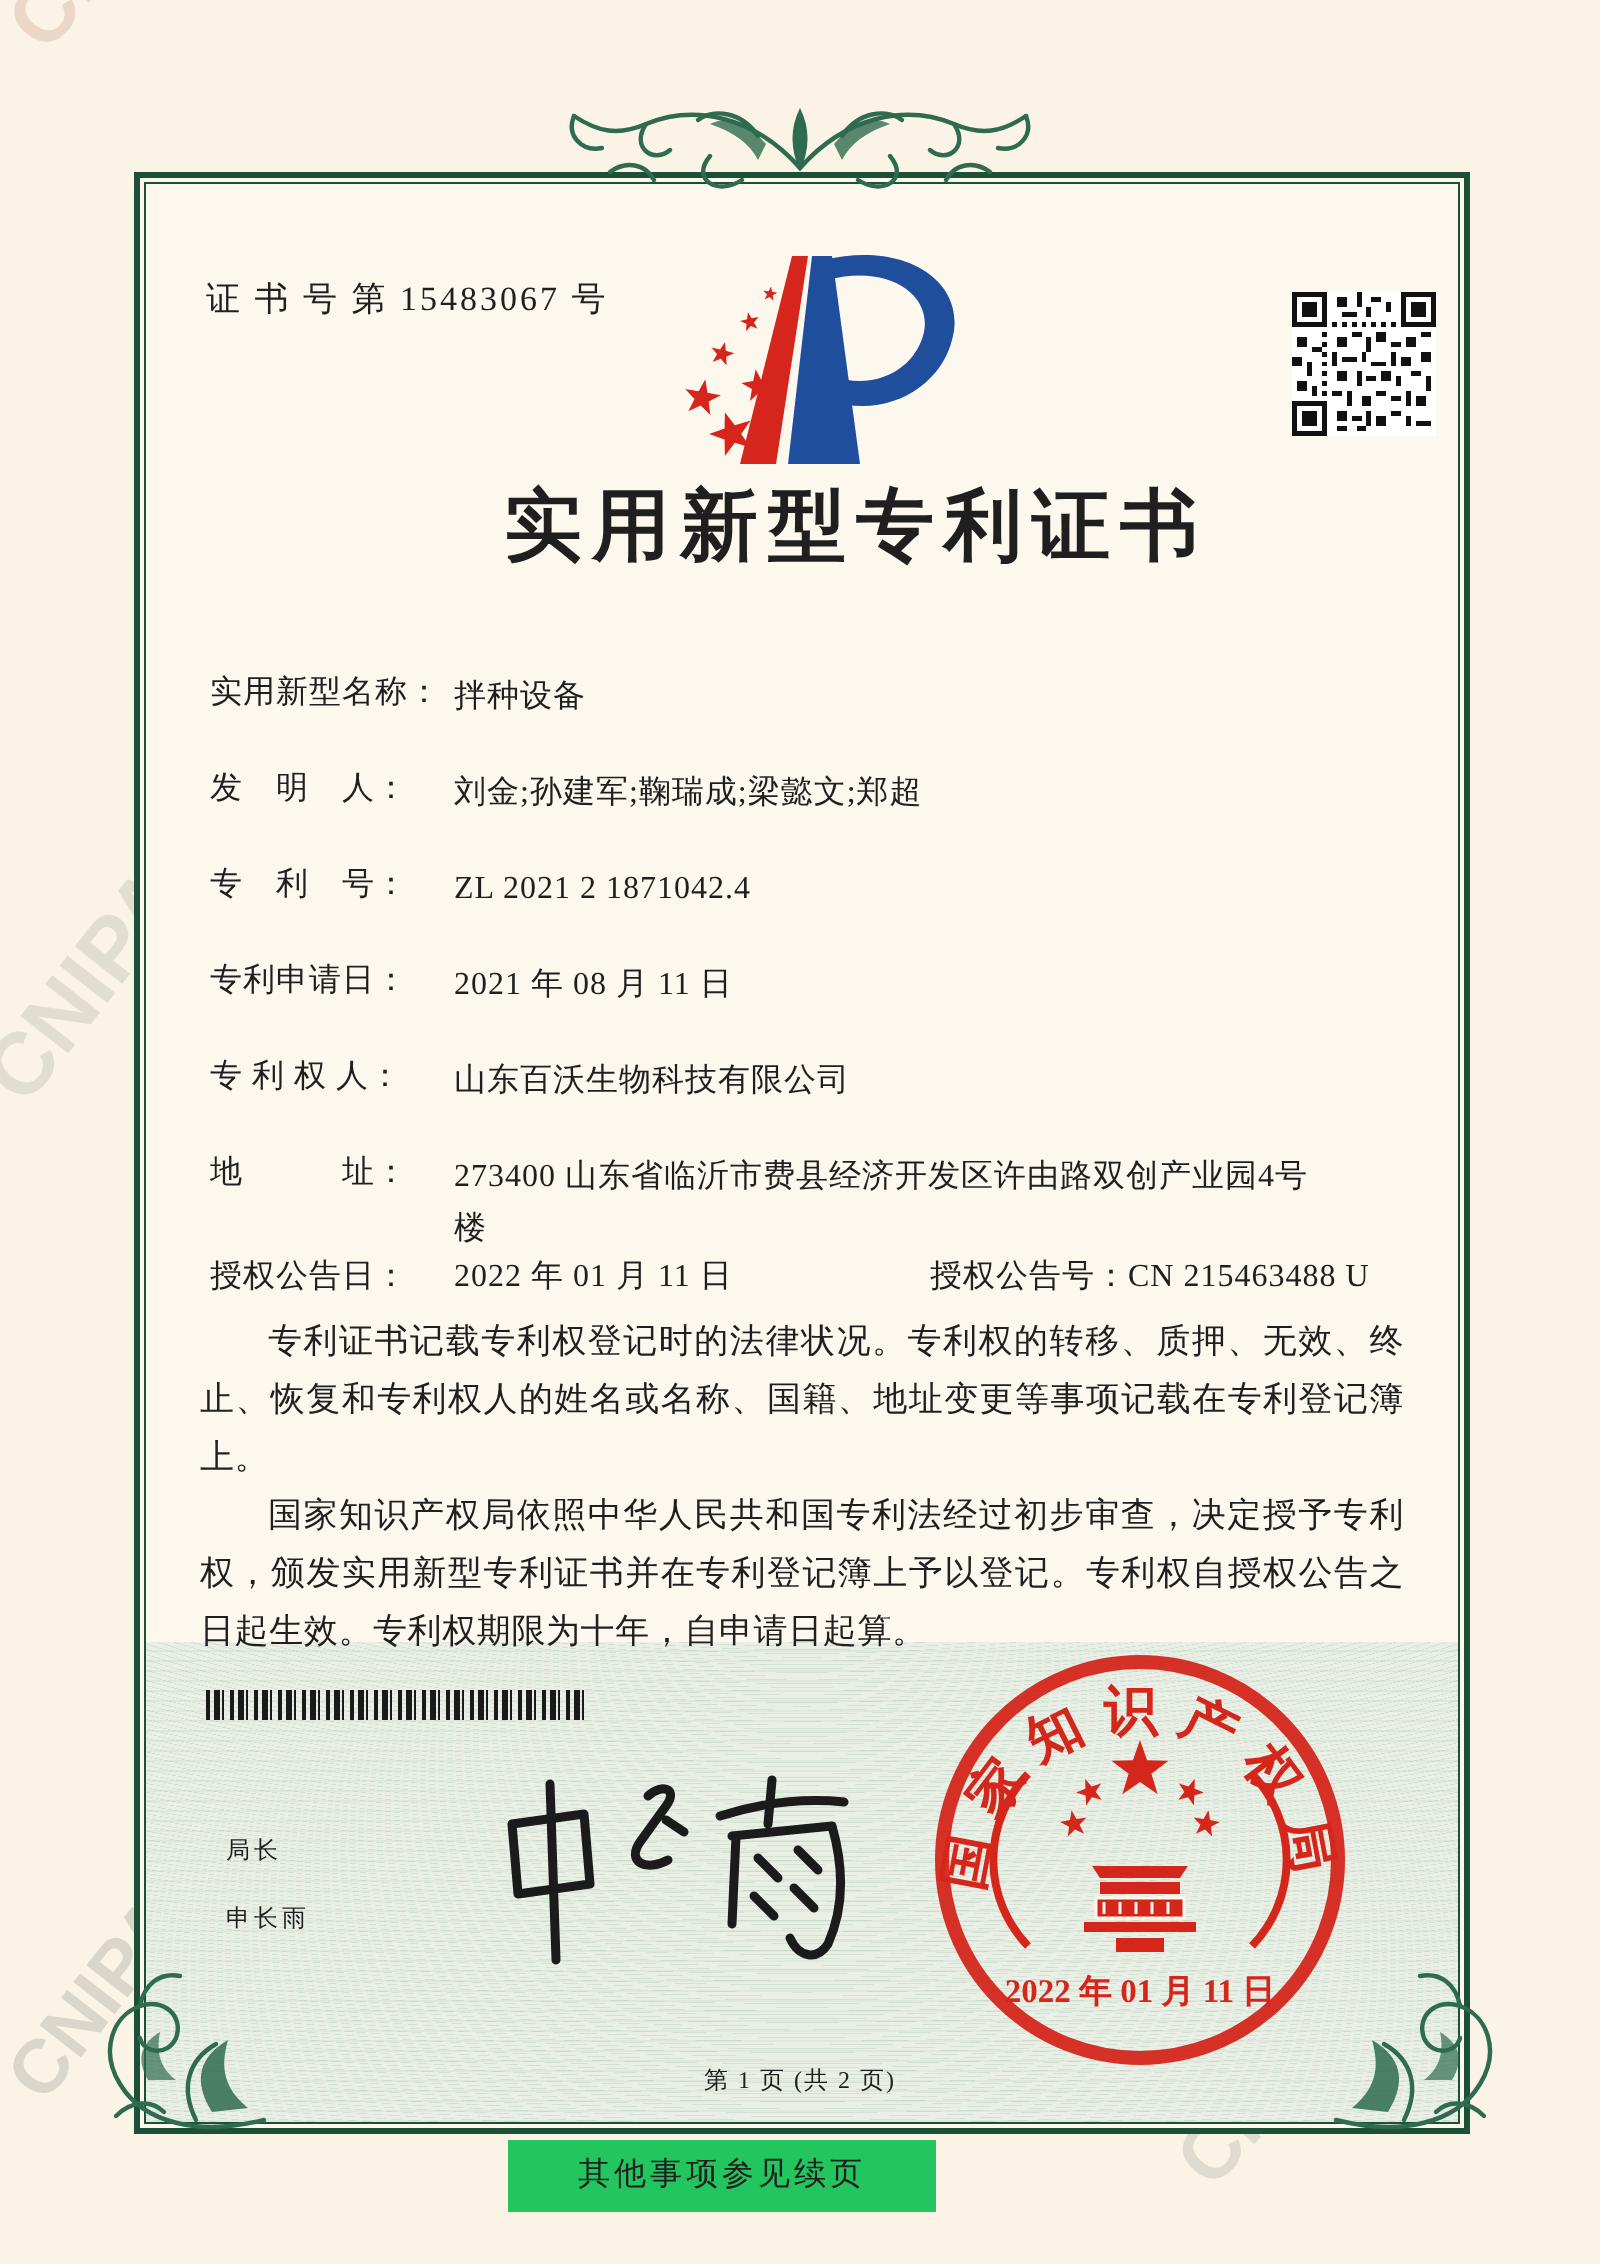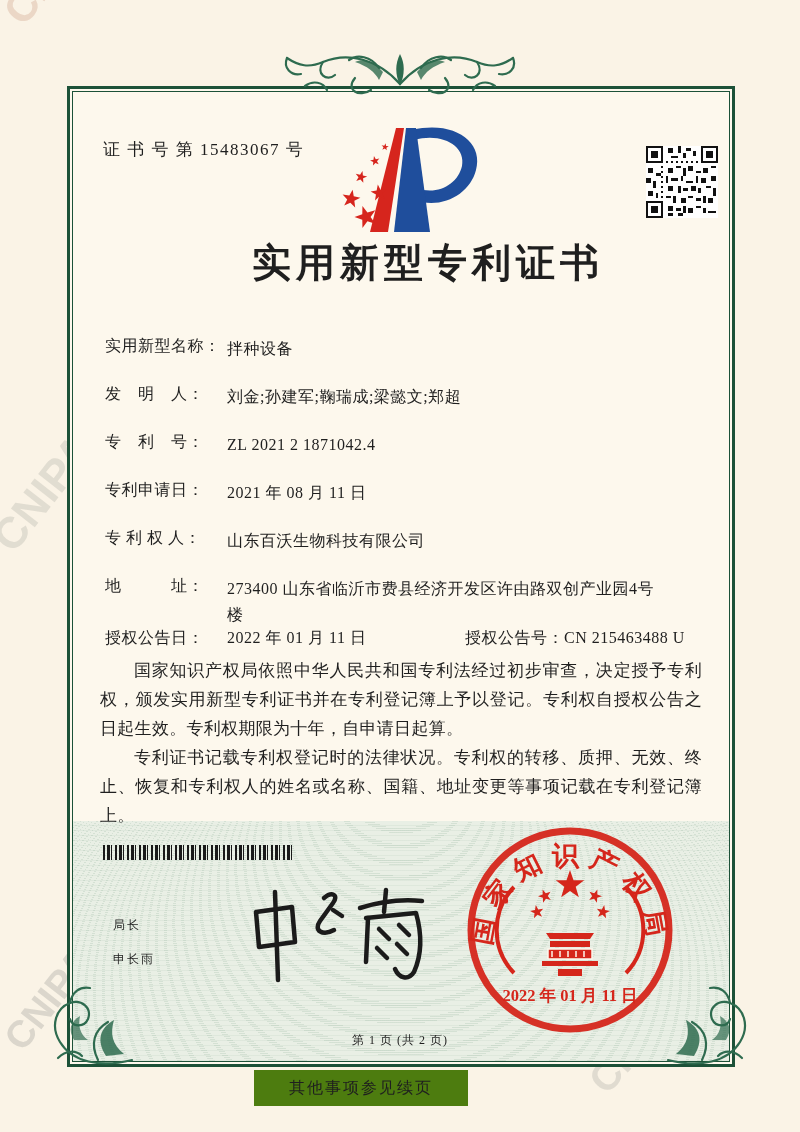--- a/index.html
+++ b/index.html
@@ -52,21 +52,21 @@
   .barcode{
     left:103px;top:845px;width:192px;height:15px;
     background:repeating-linear-gradient(90deg,
       #1a1a1a 0 2px, transparent 2px 4px,
       #1a1a1a 4px 7px, transparent 7px 8px,
       #1a1a1a 8px 9px, transparent 9px 12px);
   }
   .director{left:113px;top:908px;font-size:12px;line-height:34px;letter-spacing:2px;}
   .page-info{left:0;top:1032px;width:100%;text-align:center;font-size:12px;letter-spacing:1px;}
   .cont-box{
-    left:254px;top:1070px;width:214px;height:36px;background:#4d7c0f;
+    left:254px;top:1070px;width:214px;height:36px;background:#22c55e;
     text-align:center;line-height:36px;font-size:16px;letter-spacing:2px;
   }
   svg{display:block;}
 </style>
 </head>
 <body>
 
 <div class="wm" style="left:-6px;top:4px;font-size:42px;color:rgba(222,192,172,.55);transform:rotate(-52deg);transform-origin:0 0;">CNIPA</div>
 <div class="wm" style="left:492px;top:345px;font-size:46px;color:rgba(226,205,182,.50);transform:rotate(-45deg);transform-origin:0 0;">CNIPA</div>
 <div class="wm" style="left:-18px;top:530px;font-size:44px;color:rgba(175,173,165,.32);transform:rotate(-52deg);transform-origin:0 0;">CNIPA</div>
@@ -175,22 +175,22 @@
 </div>
 <div class="row" style="top:576px">
   <span class="flabel">地　　　址：</span><span class="fvalue">273400 山东省临沂市费县经济开发区许由路双创产业园4号楼</span>
 </div>
 <div class="row row2col" style="top:628px;width:600px">
   <span class="flabel">授权公告日：</span><span>2022 年 01 月 11 日</span>
   <span class="col2"><span>授权公告号：</span><span>CN 215463488 U</span></span>
 </div>
 
 <div class="abs body-text">
+  <p>专利证书记载专利权登记时的法律状况。专利权的转移、质押、无效、终止、恢复和专利权人的姓名或名称、国籍、地址变更等事项记载在专利登记簿上。</p>
   <p>国家知识产权局依照中华人民共和国专利法经过初步审查，决定授予专利权，颁发实用新型专利证书并在专利登记簿上予以登记。专利权自授权公告之日起生效。专利权期限为十年，自申请日起算。</p>
-  <p>专利证书记载专利权登记时的法律状况。专利权的转移、质押、无效、终止、恢复和专利权人的姓名或名称、国籍、地址变更等事项记载在专利登记簿上。</p>
 </div>
 
 <div class="abs barcode"></div>
 
 <div class="abs director">
   <div>局长</div>
   <div>申长雨</div>
 </div>
 
 <svg class="abs" style="left:232px;top:882px;" width="200" height="108" viewBox="0 0 200 108">

